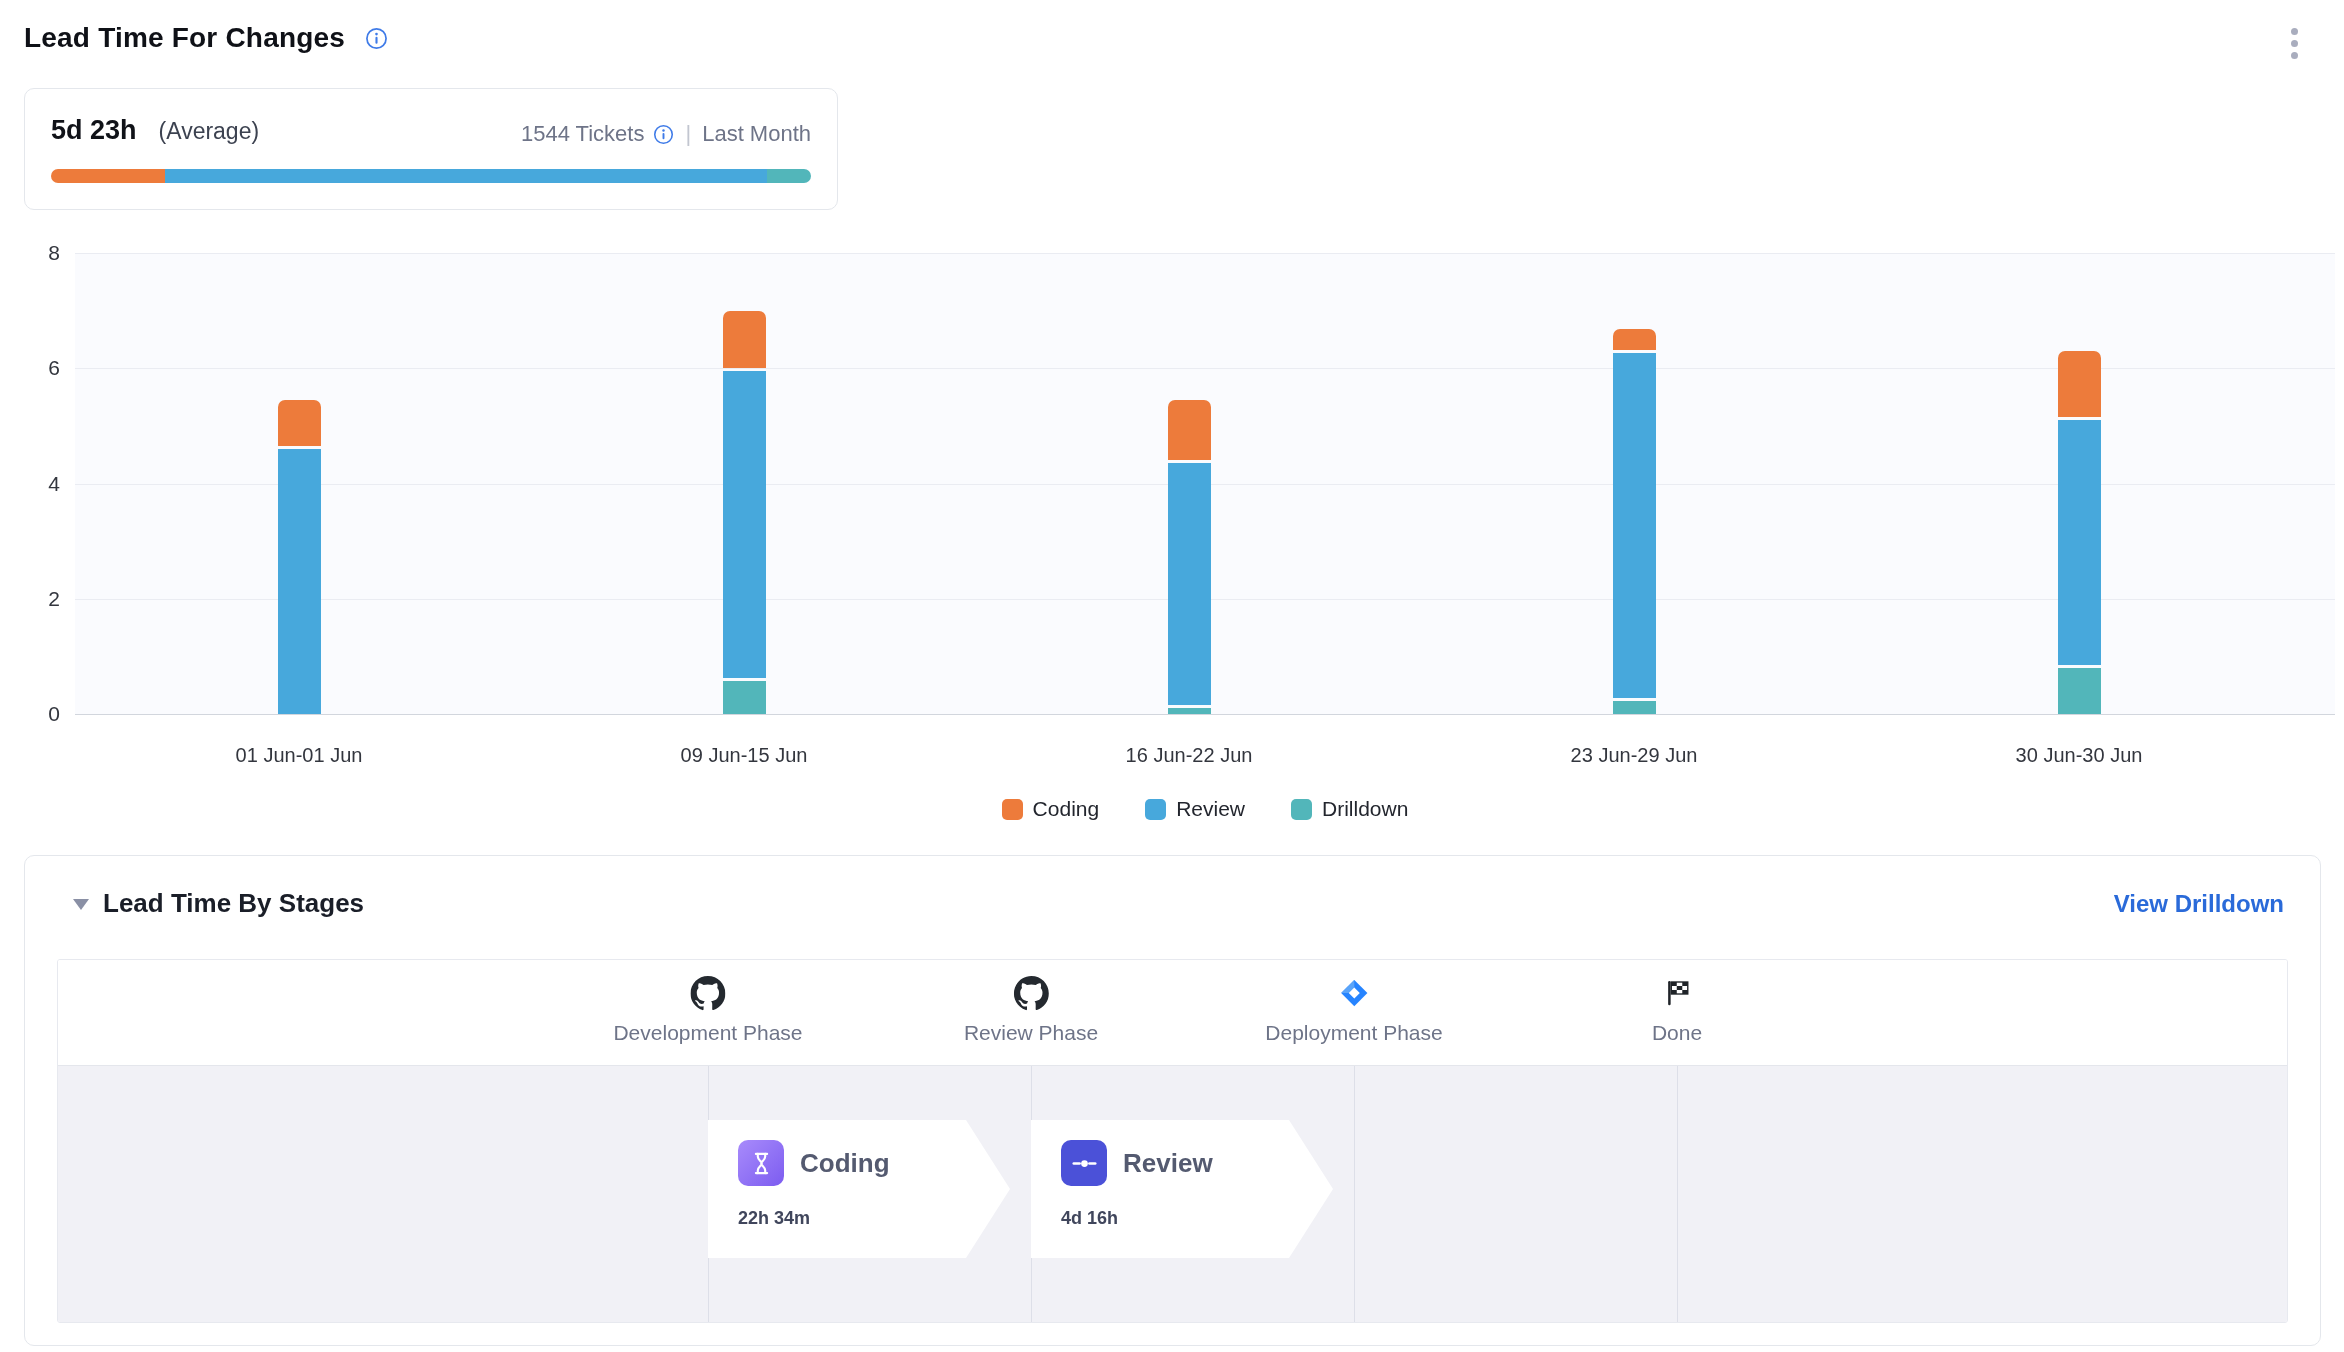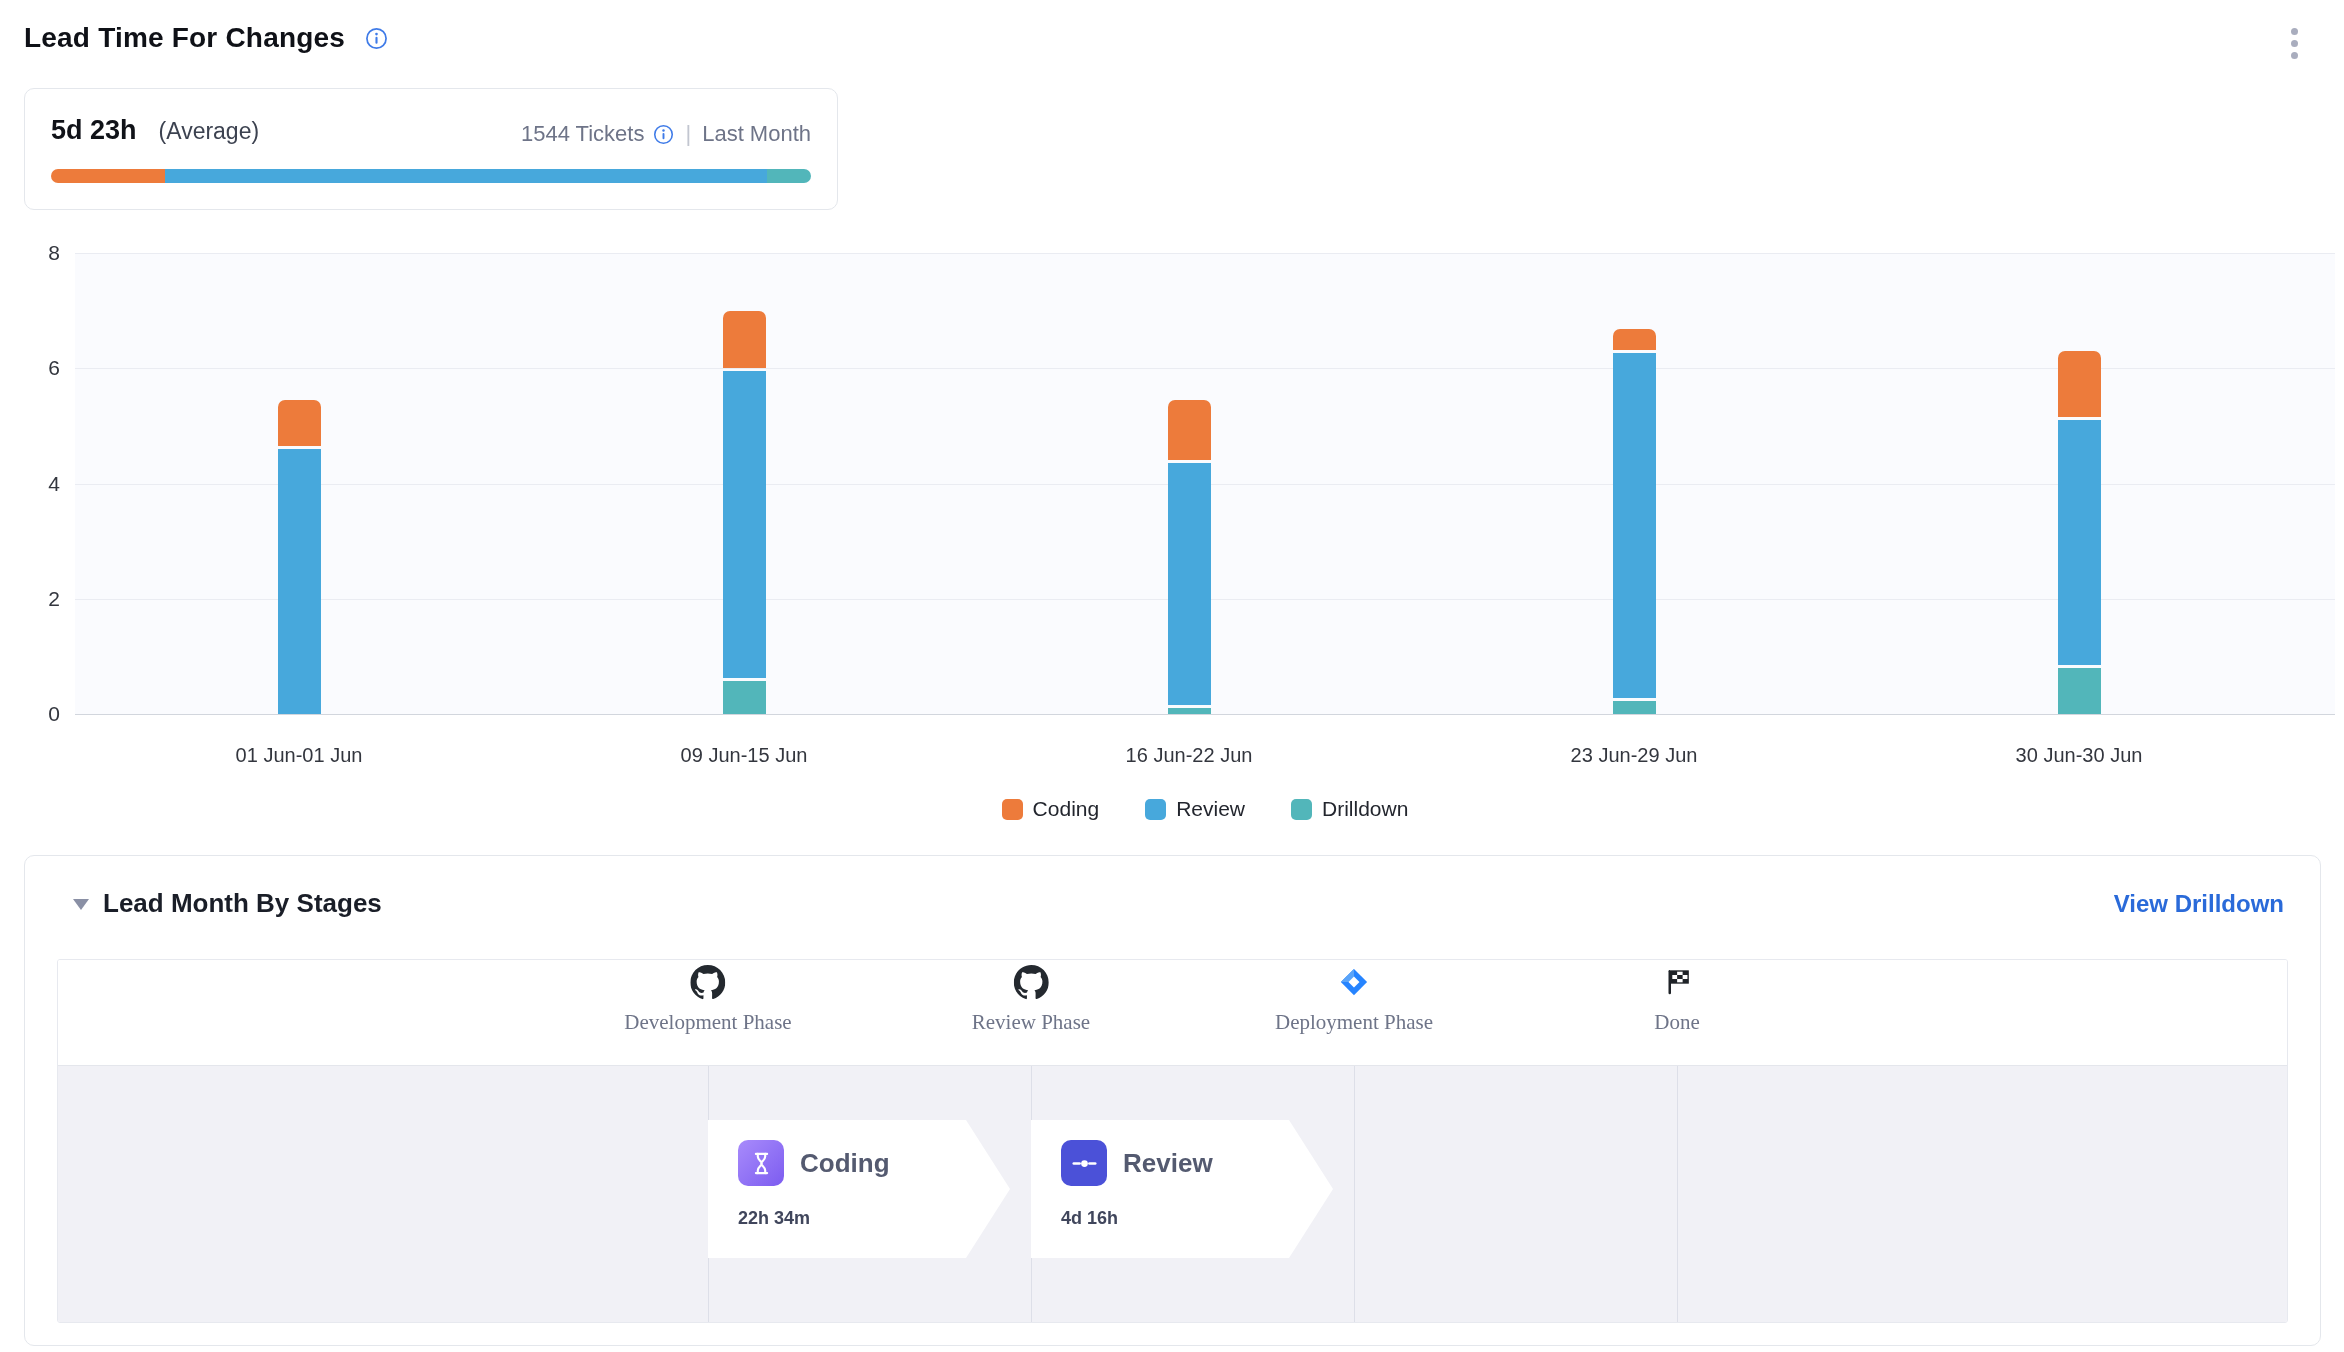--- a/index.html
+++ b/index.html
@@ -45,21 +45,21 @@
     justify-content:space-between; padding:0 36px 0 48px; }
   .stages-title-wrap { display:flex; align-items:center; gap:14px; cursor:pointer; }
   .collapse-tri { width:0; height:0; border-left:8px solid transparent; border-right:8px solid transparent;
     border-top:11px solid #8A90A5; margin-top:2px; }
   .stages-title { font-size:26px; font-weight:700; color:#1A1E28; }
   .drilldown { font-size:24px; font-weight:700; color:#2A6AD9; cursor:pointer; }
 
   .stage-table { position:absolute; left:32px; right:32px; top:103px; bottom:22px;
     border:1px solid #E7E9EF; border-radius:3px; background:#fff; overflow:hidden; }
   .table-head { position:absolute; left:0; right:0; top:0; height:105px; background:#fff; }
-  .phase { position:absolute; top:3px; transform:translateX(-50%); display:flex; flex-direction:column; gap:9px;font-family:Liberation Serif, serif; }
+  .phase { position:absolute; top:14px; transform:translateX(-50%); display:flex; flex-direction:column; gap:9px; }
   .phase-icon { height:38px; display:flex; align-items:center; justify-content:center; }
   .phase-label { font-size:21px; color:#6E7488; white-space:nowrap; }
   .table-body { position:absolute; left:0; right:0; top:105px; bottom:0; background:#F1F1F6; border-top:1px solid #E4E6EC; }
   .col-sep { position:absolute; top:0; bottom:0; width:1px; background:#DDDFE8; }
   .stage-card { position:absolute; top:54px; width:302px; height:138px; background:#fff;
     clip-path:polygon(0 0, 258px 0, 100% 50%, 258px 100%, 0 100%); }
   .stage-card-inner { position:absolute; left:30px; top:20px; right:56px; }
   .stage-top { display:flex; align-items:center; gap:16px; }
   .stage-icon { width:46px; height:46px; border-radius:10px; display:flex; align-items:center; justify-content:center; flex:none; }
   .stage-name { font-size:26px; font-weight:700; color:#545A70; }
@@ -161,21 +161,21 @@
           <span class="legend-swatch" style="background: rgb(82, 182, 186);"></span>
           <span class="legend-label">Drilldown</span>
         </div>
       </div>
   </div>
 
   <div class="stages-panel">
     <div class="stages-header">
       <div class="stages-title-wrap">
         <span class="collapse-tri"></span>
-        <span class="stages-title">Lead Month By Stages</span>
+        <span class="stages-title">Lead Time By Stages</span>
       </div>
       <span class="drilldown">View Drilldown</span>
     </div>
     <div class="stage-table">
       <div class="table-head" id="table-head">
           <div class="phase" style="left: 650px;">
             <div class="phase-icon">
               <svg width="35" height="35" viewBox="0 0 24 24" fill="#24292F">
                 <path d="M12 0C5.37 0 0 5.37 0 12c0 5.3 3.438 9.8 8.205 11.387.6.113.82-.258.82-.577 0-.285-.01-1.04-.015-2.04-3.338.724-4.042-1.61-4.042-1.61-.546-1.387-1.333-1.756-1.333-1.756-1.09-.745.082-.73.082-.73 1.205.085 1.838 1.236 1.838 1.236 1.07 1.835 2.81 1.305 3.495.998.108-.776.417-1.305.76-1.605-2.665-.3-5.466-1.332-5.466-5.93 0-1.31.465-2.38 1.235-3.22-.135-.303-.54-1.523.105-3.176 0 0 1.005-.322 3.3 1.23.96-.267 1.98-.399 3-.405 1.02.006 2.04.138 3 .405 2.28-1.552 3.285-1.23 3.285-1.23.645 1.653.24 2.873.12 3.176.765.84 1.23 1.91 1.23 3.22 0 4.61-2.805 5.625-5.475 5.92.42.36.81 1.096.81 2.22 0 1.606-.015 2.896-.015 3.286 0 .315.21.69.825.57C20.565 21.795 24 17.295 24 12c0-6.63-5.37-12-12-12z"></path>
               </svg>

